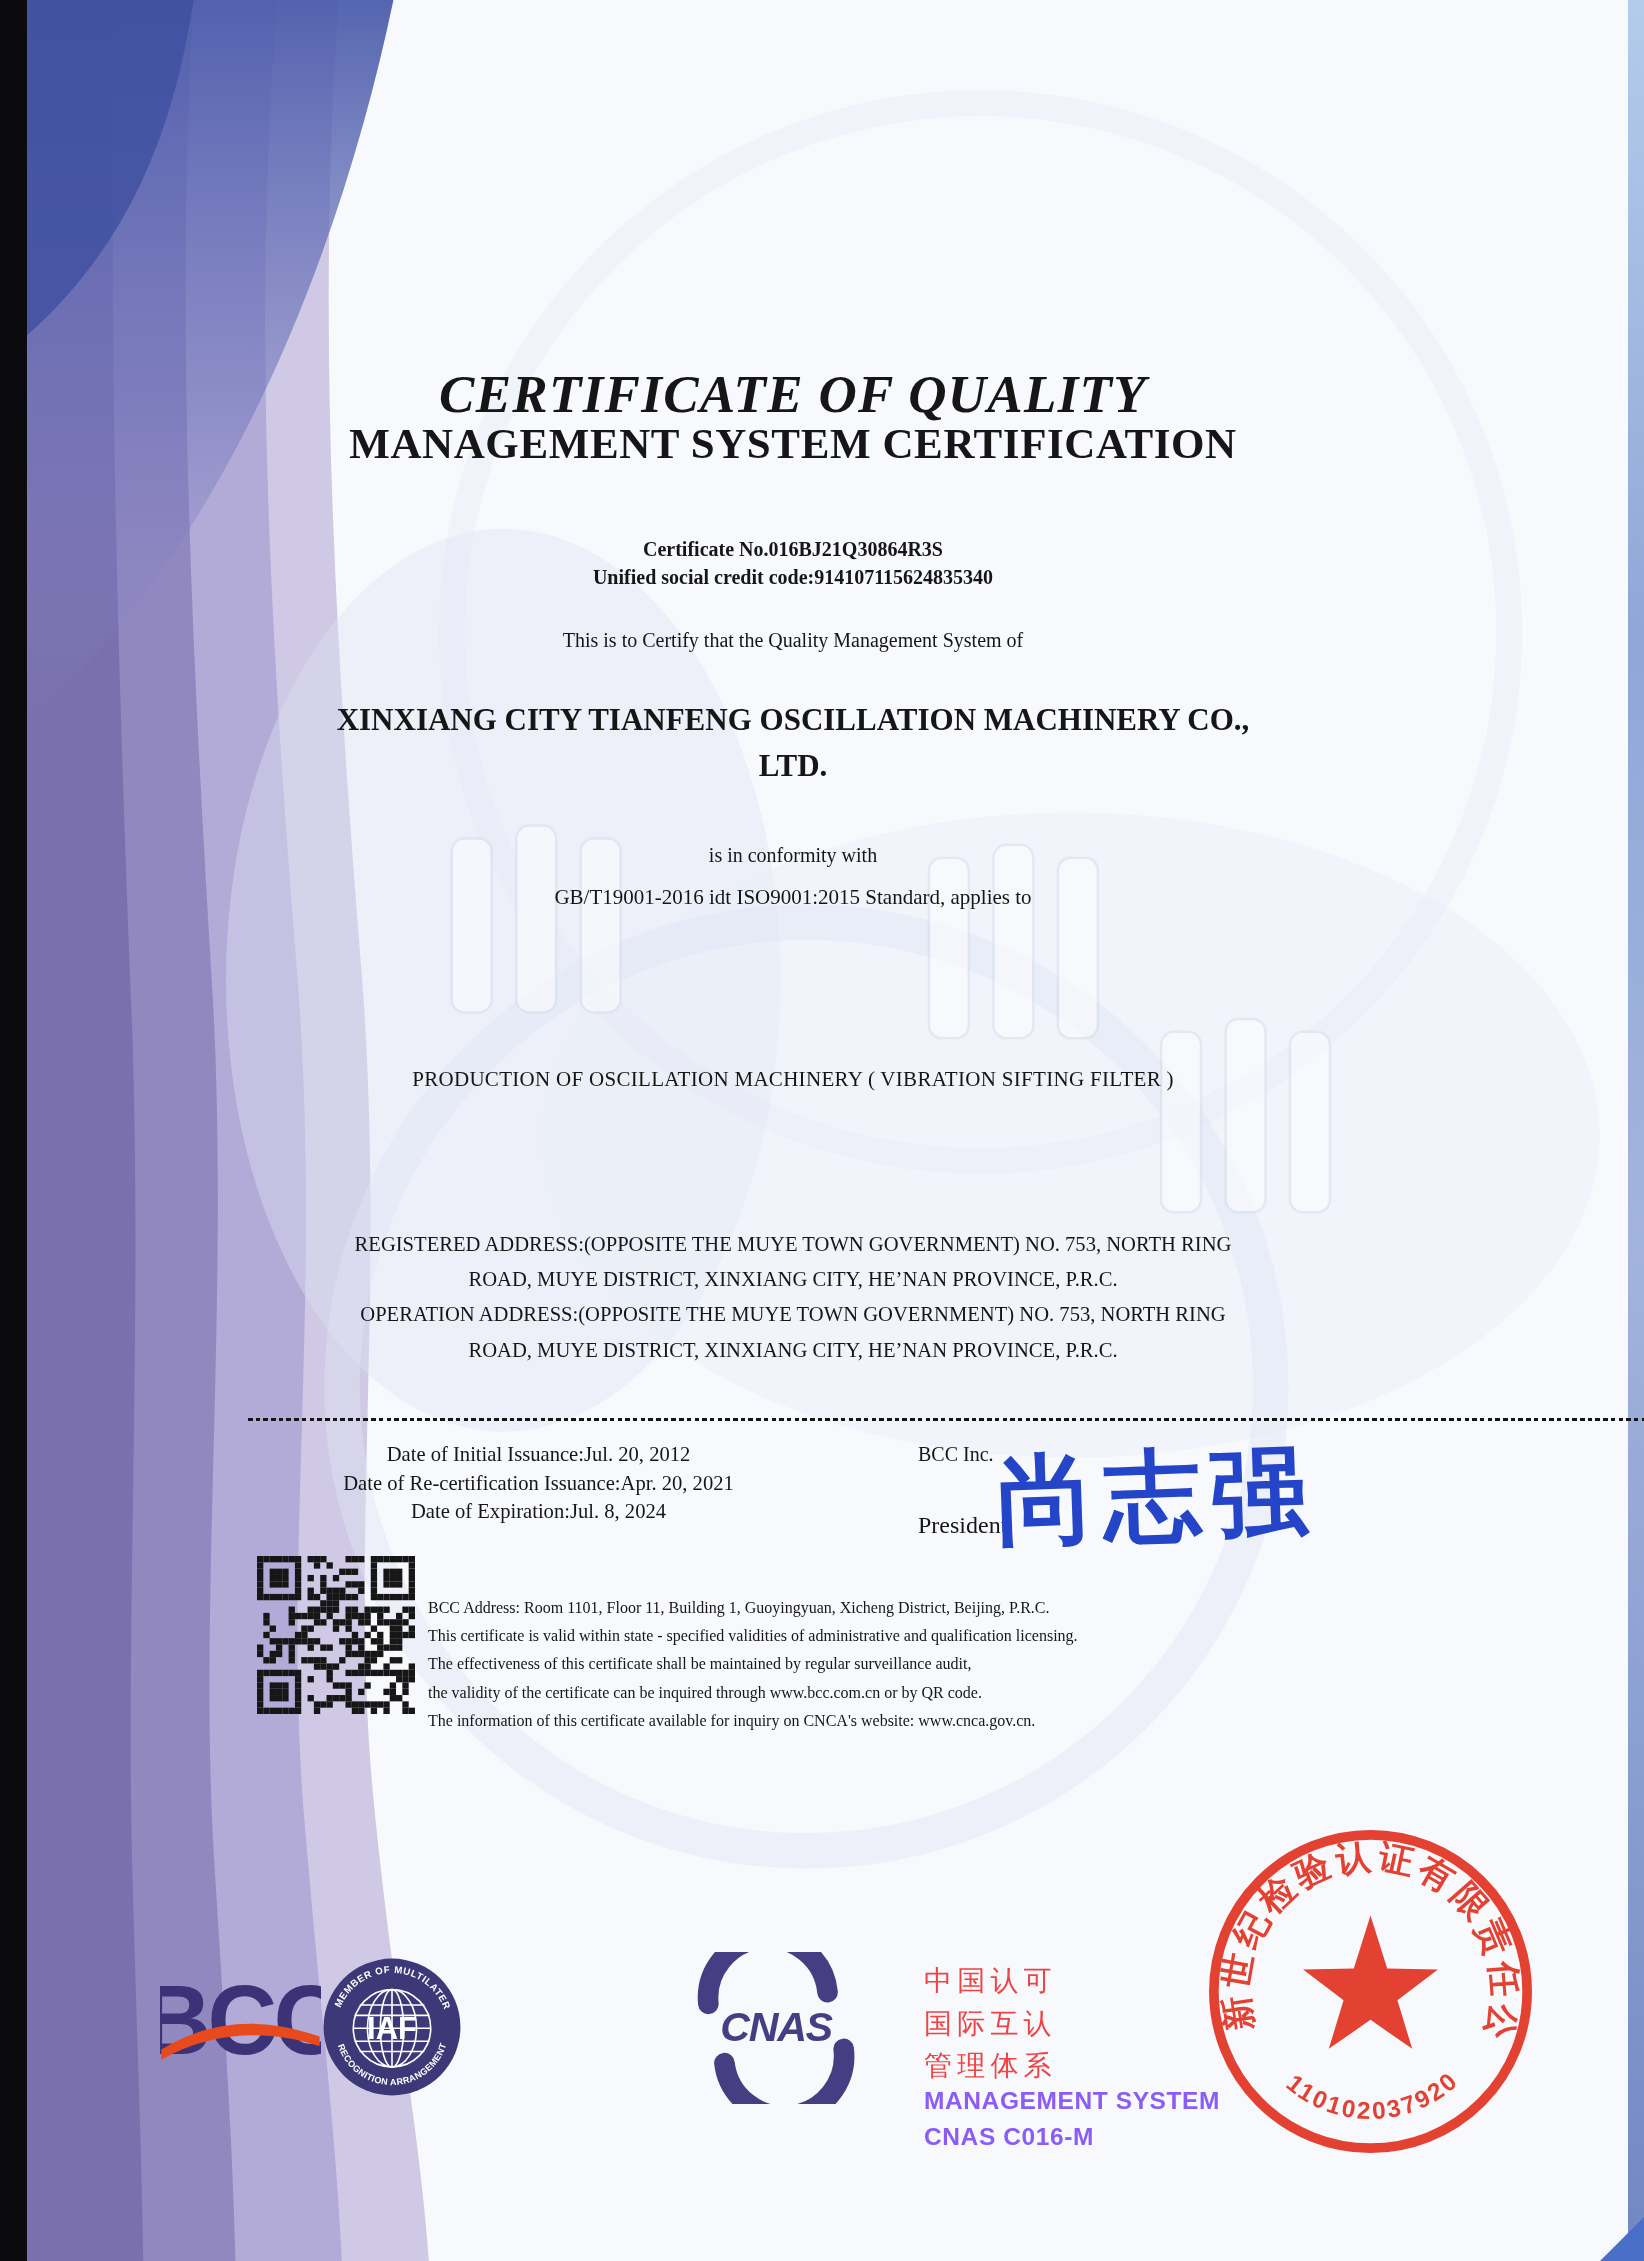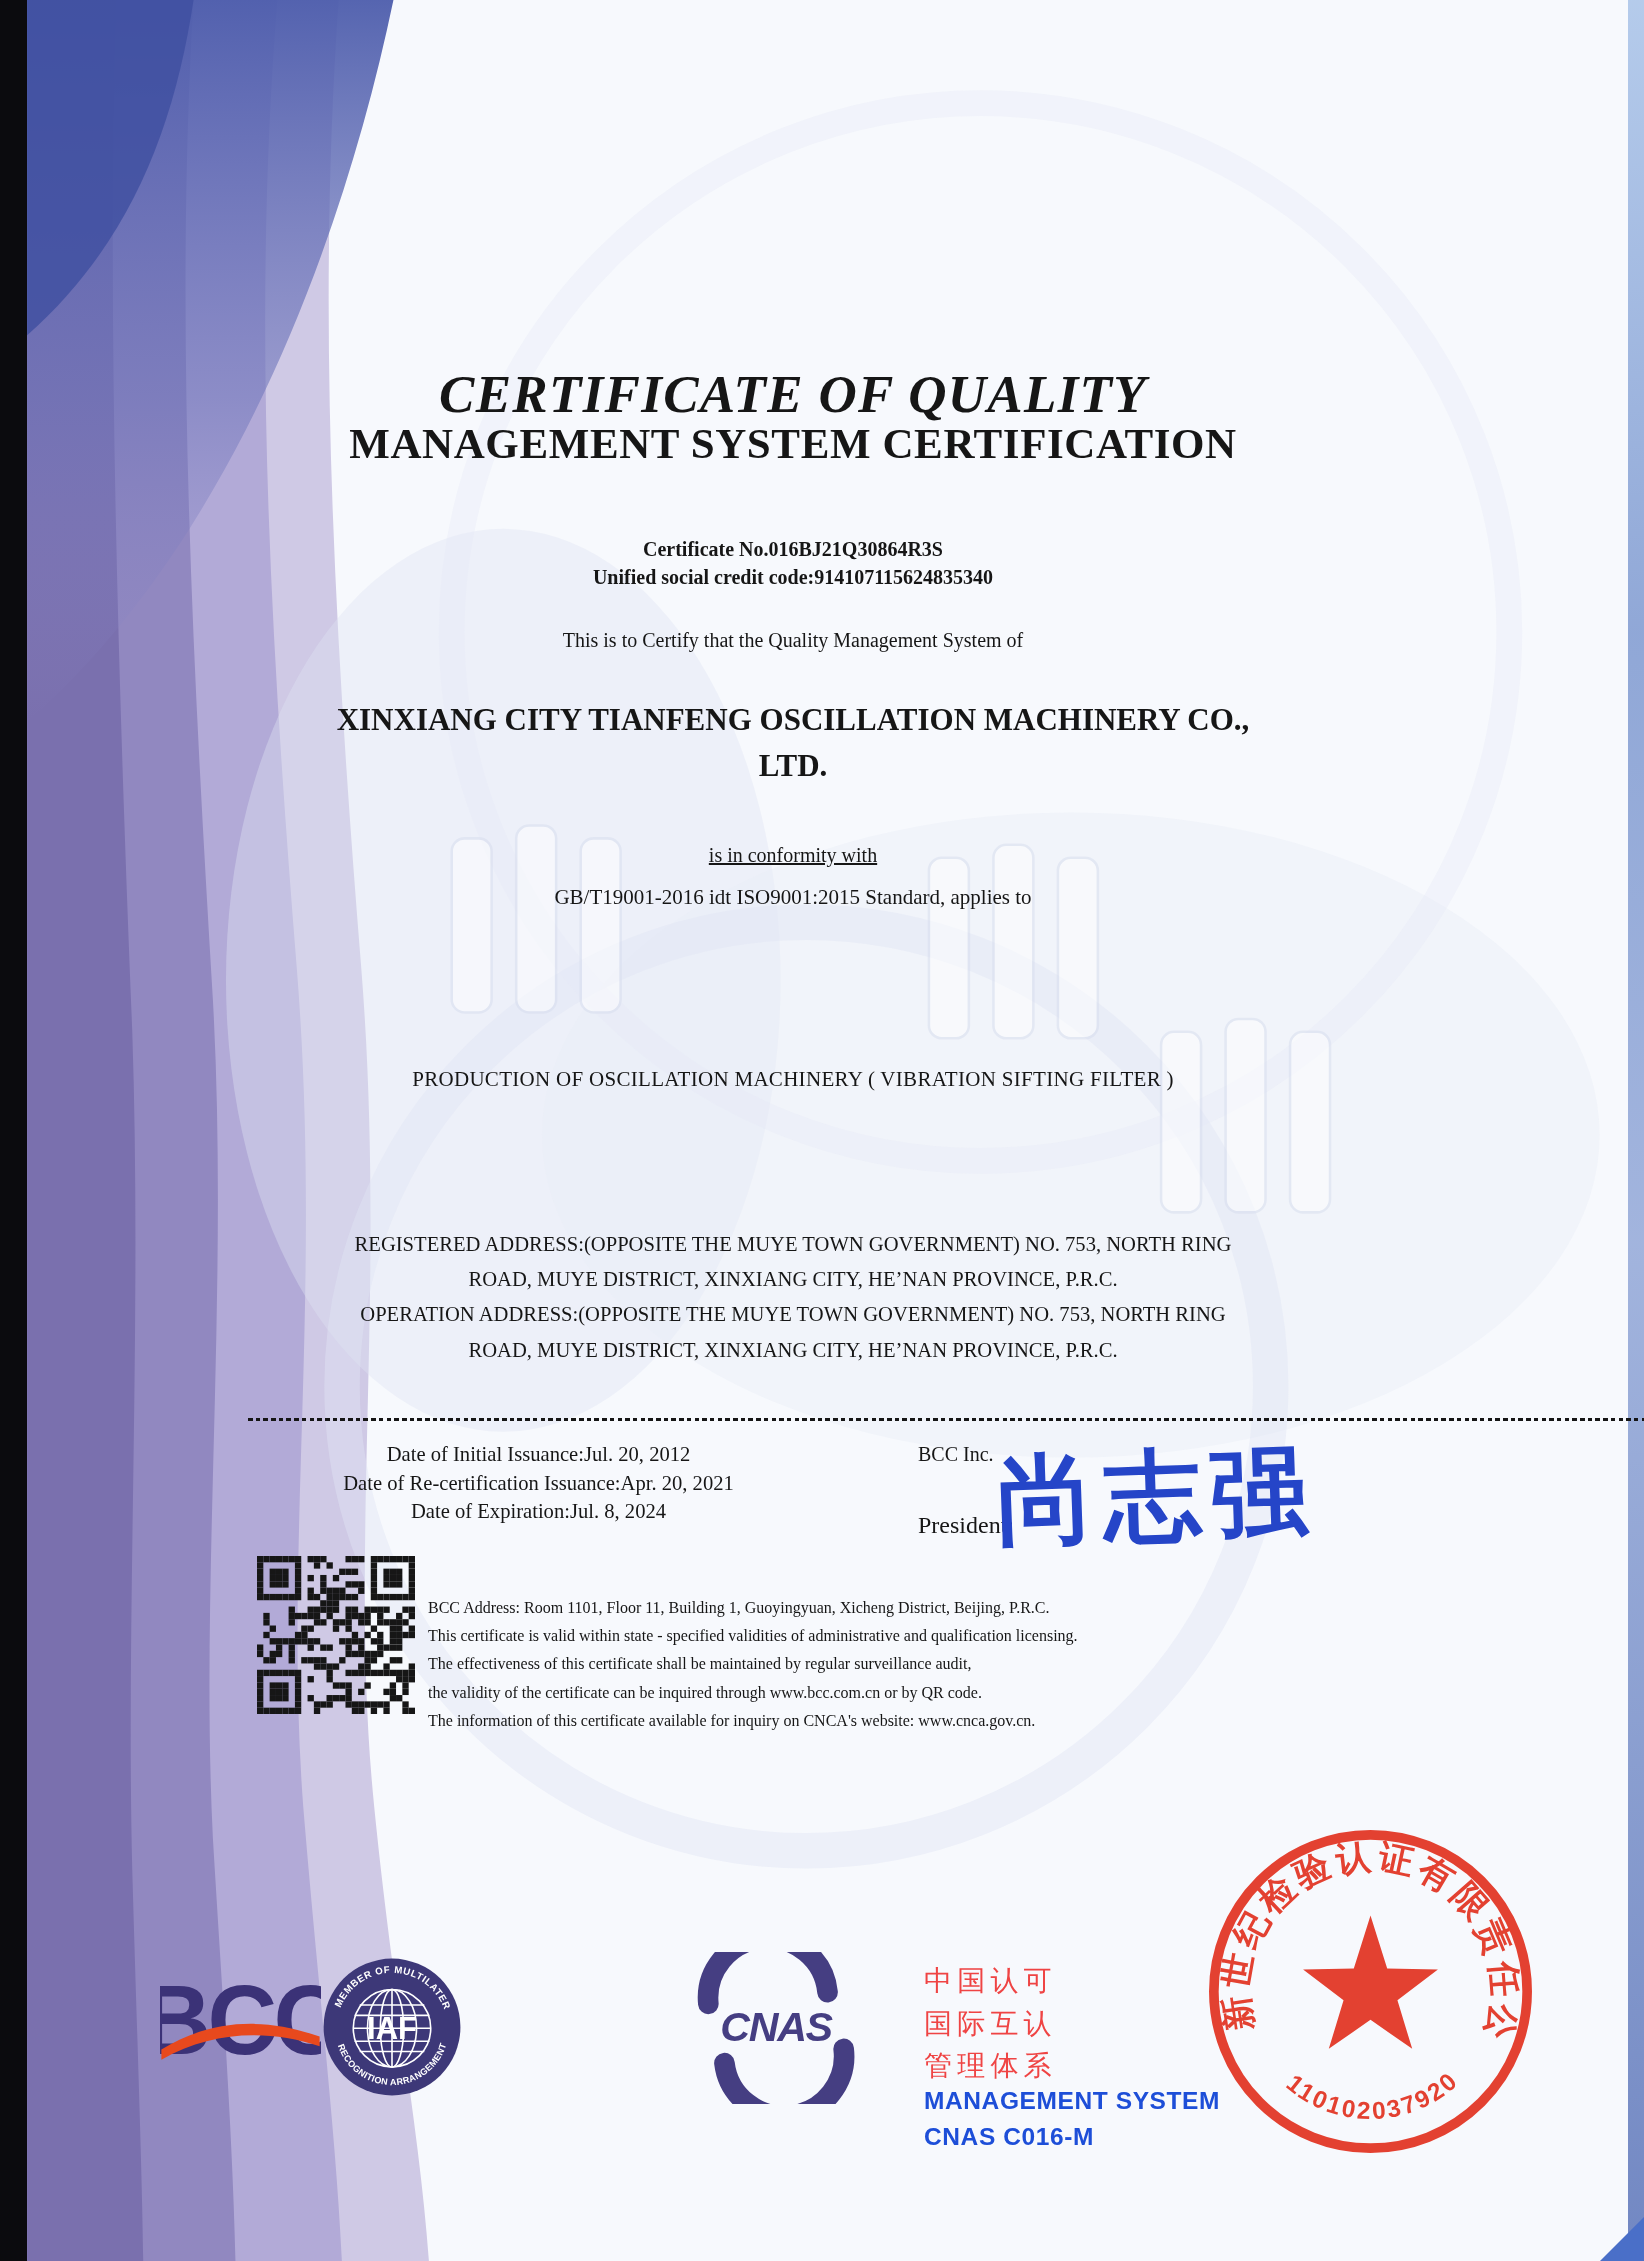--- a/index.html
+++ b/index.html
@@ -12,42 +12,42 @@
   #right-strip{right:0;top:0;width:17px;height:2261px;
      background:linear-gradient(180deg,#a9c3e8 0%,#7e99d0 28%,#93a8d8 55%,#6e86c3 85%,#5a73b8 100%);opacity:.85;}
   #corner-tri{right:0;bottom:0;width:0;height:0;border-left:45px solid transparent;border-bottom:45px solid #4a6fc8;}
   #title1{top:364px;font-size:53px;letter-spacing:1.3px;font-style:italic;}
   #title2{top:419px;font-size:43px;letter-spacing:0.6px;}
   #certno{top:538px;font-size:20px;}
   #credit{top:566px;font-size:20px;}
   #certify{top:629px;font-size:20px;}
   #company1{top:702px;font-size:31px;}
   #company2{top:748px;font-size:31px;}
-  #conformity{top:844px;font-size:20px;text-decoration:underline;}
+  #conformity{top:844px;font-size:20px;}
   #standard{top:885px;font-size:21px;}
   #scope{top:1067px;font-size:21px;letter-spacing:0.3px;}
   .addr{font-size:20.6px;}
   #addr1{top:1233px;} #addr2{top:1268px;} #addr3{top:1303px;} #addr4{top:1339px;}
   #sep{left:248px;top:1418px;width:1396px;height:3.2px;
        background:repeating-linear-gradient(90deg,#151515 0 4.5px,transparent 4.5px 7.7px);}
   .dateline{left:213px;width:651px;text-align:center;font-size:20.6px;}
   #date1{top:1443px;} #date2{top:1472px;} #date3{top:1500px;}
   #issuer-name{left:918px;top:1443px;font-size:20px;}
   #issuer-title{left:918px;top:1472px;font-size:24px;margin-top:40px;}
   #signature{left:996px;top:1432px;font-size:98px;letter-spacing:9px;color:#2545c8;
              font-family:"DejaVu Sans", sans-serif;font-weight:600;transform:rotate(-2deg);}
   .fp{left:428px;width:871px;font-size:16px;margin-top:32px;}
   #fp1{top:1567px;} #fp2{top:1595px;} #fp3{top:1623px;} #fp4{top:1652px;} #fp5{top:1680px;}
   #qr{left:257px;top:1556px;}
   #bcc-logo{left:160px;top:1962px;}
   #iaf-logo{left:321px;top:1956px;}
   #cnas-logo{left:689px;top:1952px;}
   .cnline{left:924px;font-size:28px;color:#ef4444;letter-spacing:5.2px;font-family:"Liberation Sans",sans-serif;}
   #cn1{top:1962px;} #cn2{top:2005px;} #cn3{top:2047px;}
-  .enline{left:924px;font-size:24.5px;color:#1d4ed8;font-weight:bold;font-family:"Liberation Sans",sans-serif;letter-spacing:0.6px;}
+  .enline{left:924px;font-size:24.5px;color:#8b5cf6;font-weight:bold;font-family:"Liberation Sans",sans-serif;letter-spacing:0.6px;}
   #en1{top:2087px;} #en2{top:2123px;}
   #stamp{left:1190px;top:1811px;}
 </style>
 </head>
 <body>
 
 <div id="page">
 
   <svg class="abs" style="left:0;top:0" width="774" height="2261" viewBox="0 0 1200 3506">
     <defs>

